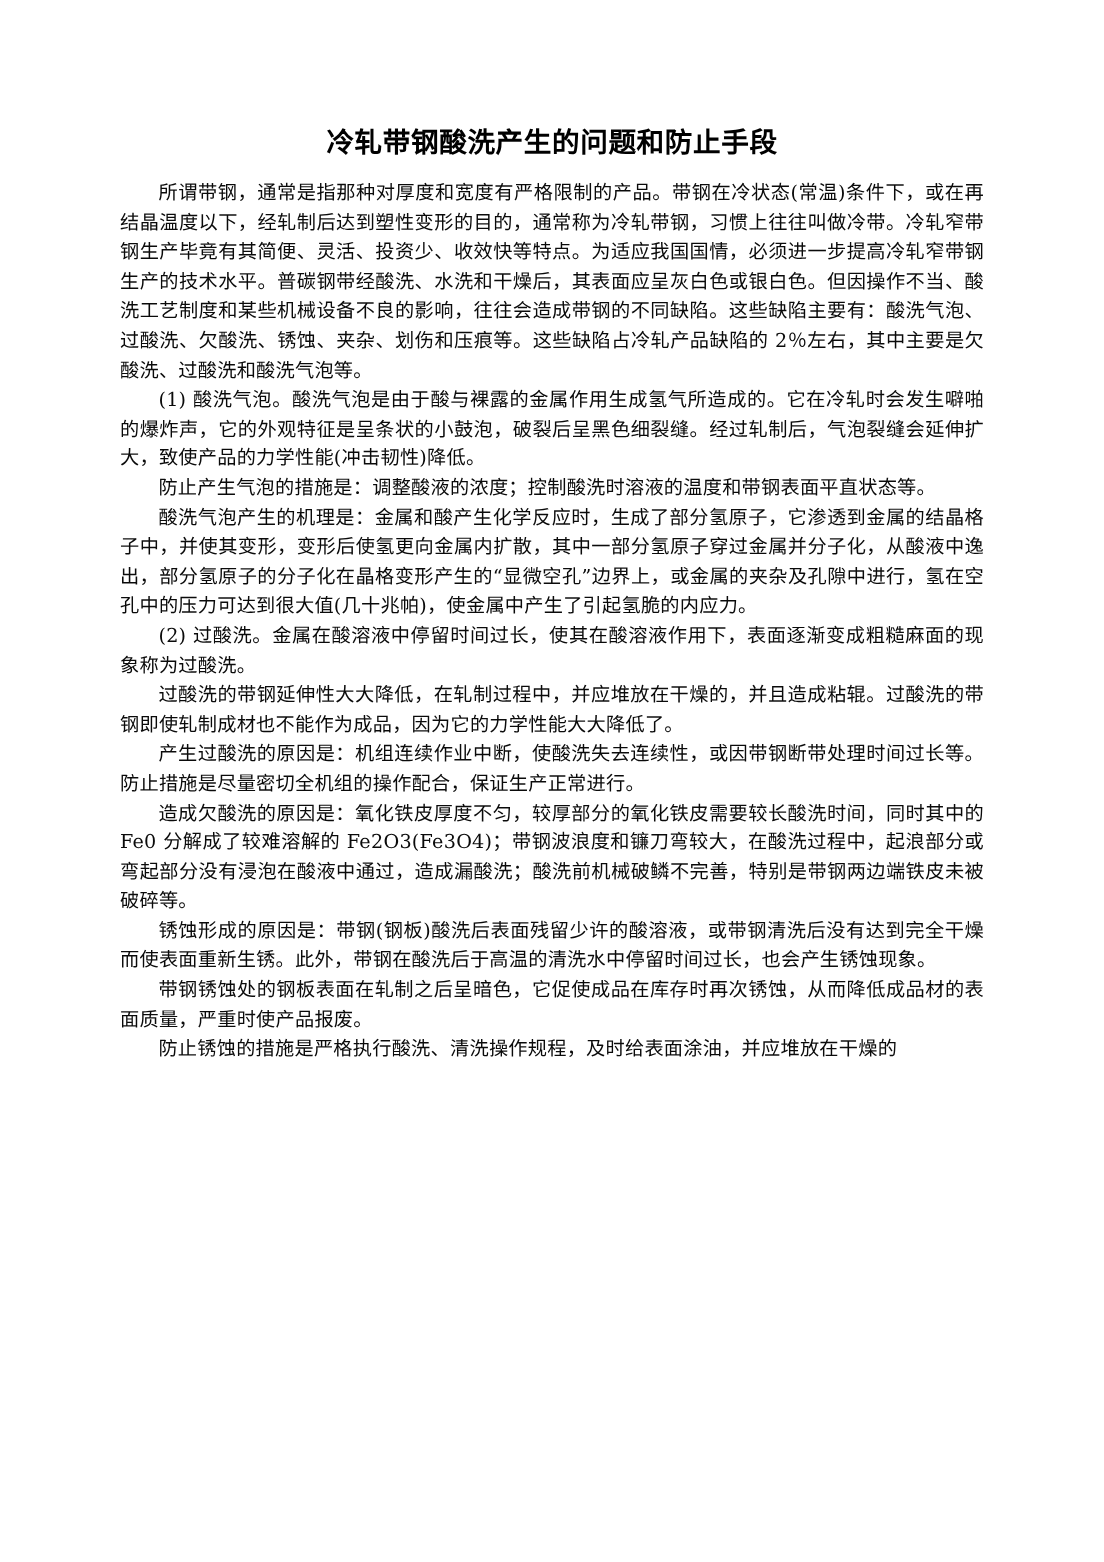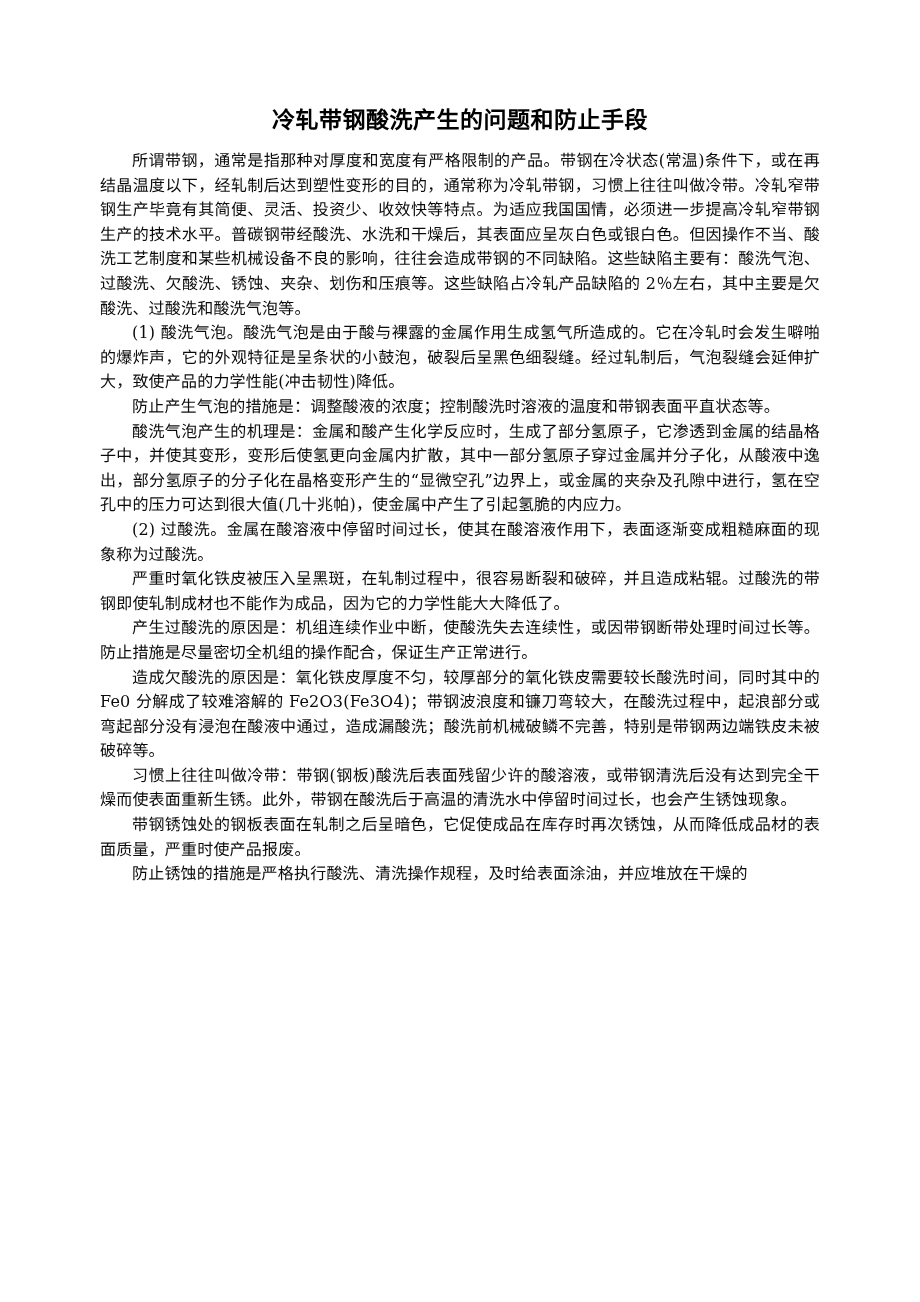--- a/index.html
+++ b/index.html
@@ -57,29 +57,29 @@
     <p class="para">所谓带钢，通常是指那种对厚度和宽度有严格限制的产品。带钢在冷状态(常温)条件下，或在再结晶温度以下，经轧制后达到塑性变形的目的，通常称为冷轧带钢，习惯上往往叫做冷带。冷轧窄带钢生产毕竟有其简便、灵活、投资少、收效快等特点。为适应我国国情，必须进一步提高冷轧窄带钢生产的技术水平。普碳钢带经酸洗、水洗和干燥后，其表面应呈灰白色或银白色。但因操作不当、酸洗工艺制度和某些机械设备不良的影响，往往会造成带钢的不同缺陷。这些缺陷主要有：酸洗气泡、过酸洗、欠酸洗、锈蚀、夹杂、划伤和压痕等。这些缺陷占冷轧产品缺陷的 2％左右，其中主要是欠酸洗、过酸洗和酸洗气泡等。</p>
 
     <p class="para">(1) 酸洗气泡。酸洗气泡是由于酸与裸露的金属作用生成氢气所造成的。它在冷轧时会发生噼啪的爆炸声，它的外观特征是呈条状的小鼓泡，破裂后呈黑色细裂缝。经过轧制后，气泡裂缝会延伸扩大，致使产品的力学性能(冲击韧性)降低。</p>
 
     <p class="para">防止产生气泡的措施是：调整酸液的浓度；控制酸洗时溶液的温度和带钢表面平直状态等。</p>
 
     <p class="para">酸洗气泡产生的机理是：金属和酸产生化学反应时，生成了部分氢原子，它渗透到金属的结晶格子中，并使其变形，变形后使氢更向金属内扩散，其中一部分氢原子穿过金属并分子化，从酸液中逸出，部分氢原子的分子化在晶格变形产生的“显微空孔”边界上，或金属的夹杂及孔隙中进行，氢在空孔中的压力可达到很大值(几十兆帕)，使金属中产生了引起氢脆的内应力。</p>
 
     <p class="para">(2) 过酸洗。金属在酸溶液中停留时间过长，使其在酸溶液作用下，表面逐渐变成粗糙麻面的现象称为过酸洗。</p>
 
-    <p class="para">严重时氧化铁皮被压入呈黑斑，在轧制过程中，很容易断裂和破碎，并且造成粘辊。过酸洗的带钢即使轧制成材也不能作为成品，因为它的力学性能大大降低了。</p>
+    <p class="para">过酸洗的带钢延伸性大大降低，在轧制过程中，并应堆放在干燥的，并且造成粘辊。过酸洗的带钢即使轧制成材也不能作为成品，因为它的力学性能大大降低了。</p>
 
     <p class="para">产生过酸洗的原因是：机组连续作业中断，使酸洗失去连续性，或因带钢断带处理时间过长等。防止措施是尽量密切全机组的操作配合，保证生产正常进行。</p>
 
 
     <p class="para">造成欠酸洗的原因是：氧化铁皮厚度不匀，较厚部分的氧化铁皮需要较长酸洗时间，同时其中的 Fe0 分解成了较难溶解的 Fe2O3(Fe3O4)；带钢波浪度和镰刀弯较大，在酸洗过程中，起浪部分或弯起部分没有浸泡在酸液中通过，造成漏酸洗；酸洗前机械破鳞不完善，特别是带钢两边端铁皮未被破碎等。</p>
 
 
 
-    <p class="para">习惯上往往叫做冷带：带钢(钢板)酸洗后表面残留少许的酸溶液，或带钢清洗后没有达到完全干燥而使表面重新生锈。此外，带钢在酸洗后于高温的清洗水中停留时间过长，也会产生锈蚀现象。</p>
+    <p class="para">锈蚀形成的原因是：带钢(钢板)酸洗后表面残留少许的酸溶液，或带钢清洗后没有达到完全干燥而使表面重新生锈。此外，带钢在酸洗后于高温的清洗水中停留时间过长，也会产生锈蚀现象。</p>
 
     <p class="para">带钢锈蚀处的钢板表面在轧制之后呈暗色，它促使成品在库存时再次锈蚀，从而降低成品材的表面质量，严重时使产品报废。</p>
 
     <p class="para">防止锈蚀的措施是严格执行酸洗、清洗操作规程，及时给表面涂油，并应堆放在干燥的</p>
 
   </div>
 </div>
 
 </body></html>

